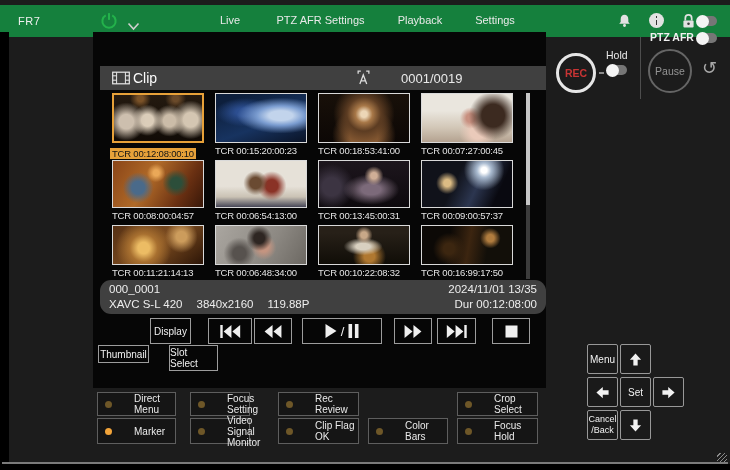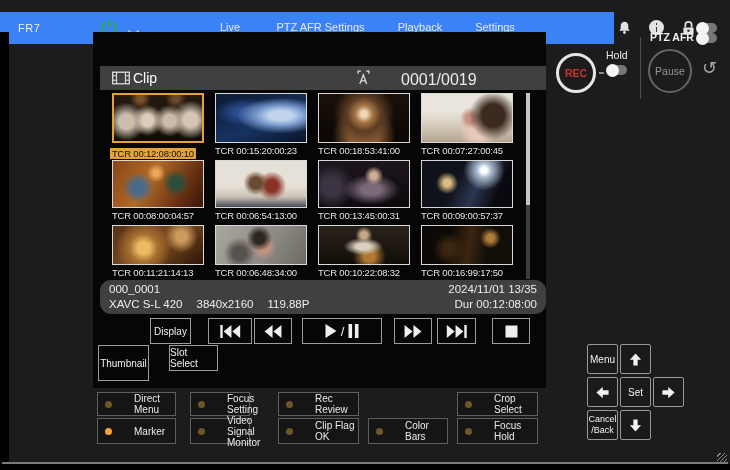--- a/index.html
+++ b/index.html
@@ -1,21 +1,21 @@
 <!DOCTYPE html>
 <html><head>
 <meta charset="utf-8">
 <style>
   * { margin:0; padding:0; box-sizing:border-box; }
   html,body { background:#000; }
   body { font-family:"Liberation Sans","DejaVu Sans",sans-serif; }
   .screen { position:relative; width:730px; height:470px; background:#1c1c1c; overflow:hidden; }
 
   
-  .topbar { position:absolute; left:0; top:12px; width:614px; height:32px; background:#3b82f6; }
+  .topbar { position:absolute; left:0; top:5px; width:730px; height:32px; background:#15803d; }
   .brand { position:absolute; left:18px; top:10px; font-size:11px; color:#f0f0f0; letter-spacing:.5px; }
   .power { position:absolute; left:100px; top:7px; width:18px; height:18px; cursor:pointer; }
   .chev  { position:absolute; left:127px; top:12px; width:13px; height:9px; cursor:pointer; }
   .tab { position:absolute; top:0; height:32px; line-height:31px; text-align:center; font-size:11px; color:#e9e9e9; cursor:pointer; }
   .tab.active { border-bottom:4px solid #c4b5fd; }
   .tab-live { left:205px; width:50px; }
   .tab-ptz { left:268px; width:105px; }
   .tab-playback { left:383px; width:74px; }
   .tab-settings { left:465px; width:60px; }
   .tb-ic { position:absolute; top:7px; width:17px; height:18px; cursor:pointer; }
@@ -34,21 +34,21 @@
   .win-bottom { position:absolute; left:0; top:464px; width:730px; height:6px; background:#000; }
   .grip { position:absolute; left:717px; top:453px; width:10px; height:9px;
           background:repeating-linear-gradient(135deg, transparent 0 2px, #8a8a8a 2px 3px); }
 
   
   .vpanel { position:absolute; left:93px; top:32px; width:453px; height:356px; background:#060606; }
   .cliphead { position:absolute; left:7px; top:34px; width:446px; height:24px; background:#404040; }
   .film-ic { position:absolute; left:12px; top:5px; }
   .cliptitle { position:absolute; left:33px; top:4px; font-size:14px; color:#fbfbfb; }
   .sort-ic { position:absolute; left:257px; top:4px; }
-  .counter { position:absolute; left:301px; top:5px; font-size:16px; color:#e9e9e9; }
+  .counter { position:absolute; left:301px; top:5px; font-size:13px; color:#e9e9e9; }
 
   .cell { position:absolute; width:92px; cursor:pointer; }
   .c1{left:19px} .c2{left:122px} .c3{left:225px} .c4{left:328px}
   .r1{top:61px} .r2{top:128px} .r3{top:193px}
   .timg { width:92px; border:1px solid #d9d9d9; }
   .r1 .timg{height:50px} .r2 .timg{height:48px} .r3 .timg{height:40px}
   .tcr { margin-top:2px; font-size:9.5px; color:#e4e4e4; white-space:nowrap; letter-spacing:-.2px; }
   .cell.selected .timg { border:2px solid #e7a139; }
   .cell.selected .tcr { background:#e7a139; color:#141414; display:inline-block; padding:0 2px; margin-left:-2px; }
 
@@ -78,21 +78,21 @@
 
   .pbtn { position:absolute; height:26px; background:#060606; border:1px solid #9c9c9c;
           color:#f0f0f0; font-size:10px; display:flex; align-items:center; justify-content:center; cursor:pointer; }
   .b-display { left:57px; top:286px; width:41px; }
   .b-prev { left:115px; top:286px; width:44px; }
   .b-rew  { left:161px; top:286px; width:38px; }
   .b-play { left:209px; top:286px; width:80px; }
   .b-ff   { left:301px; top:286px; width:38px; }
   .b-next { left:344px; top:286px; width:39px; }
   .b-stop { left:399px; top:286px; width:38px; }
-  .b-thumb { left:5px;  top:313px; width:51px; height:36px; }
+  .b-thumb { left:5px;  top:313px; width:51px; height:18px; }
   .b-slot  { left:76px; top:313px; width:49px; height:26px; }
   .psep { color:#f0f0f0; font-size:13px; margin:0 4px; }
 
   
   .rec-btn { position:absolute; left:556px; top:53px; width:40px; height:40px; border-radius:50%;
              border:3px solid #e6e6e6; display:flex; align-items:center; justify-content:center;
              color:#c93434; font-size:10.5px; font-weight:600; cursor:pointer; }
   .rec-dash { position:absolute; left:599px; top:72px; width:5px; height:2px; background:#8a8a8a; }
   .hold-label { position:absolute; left:606px; top:49px; font-size:10.5px; color:#eaeaea; }
   .hold-toggle { position:absolute; left:607px; top:65px; }

